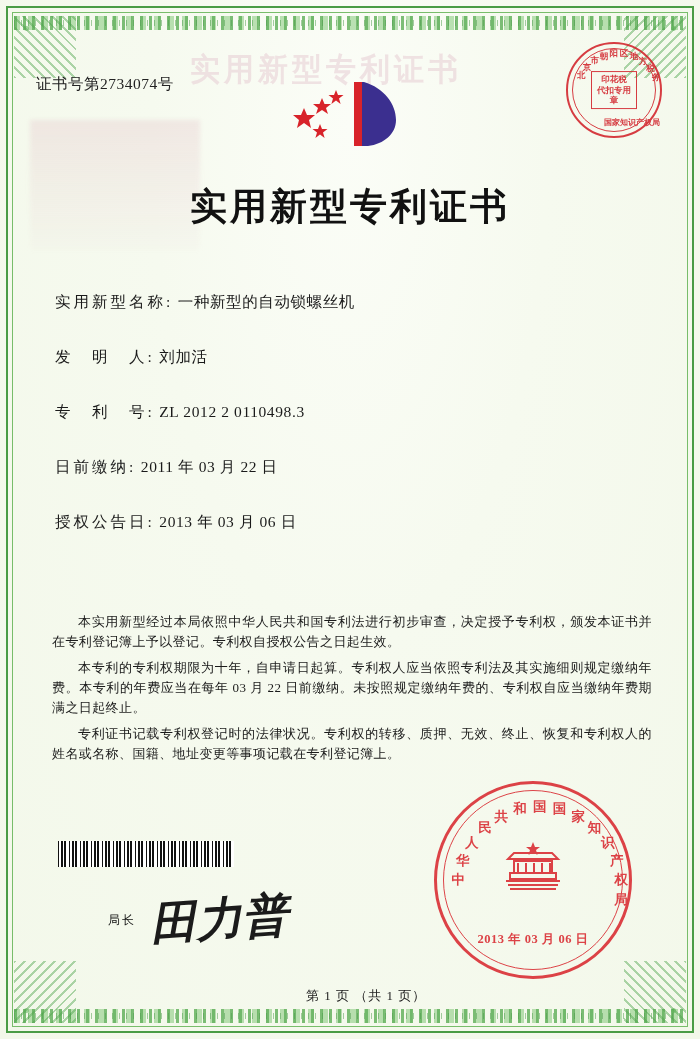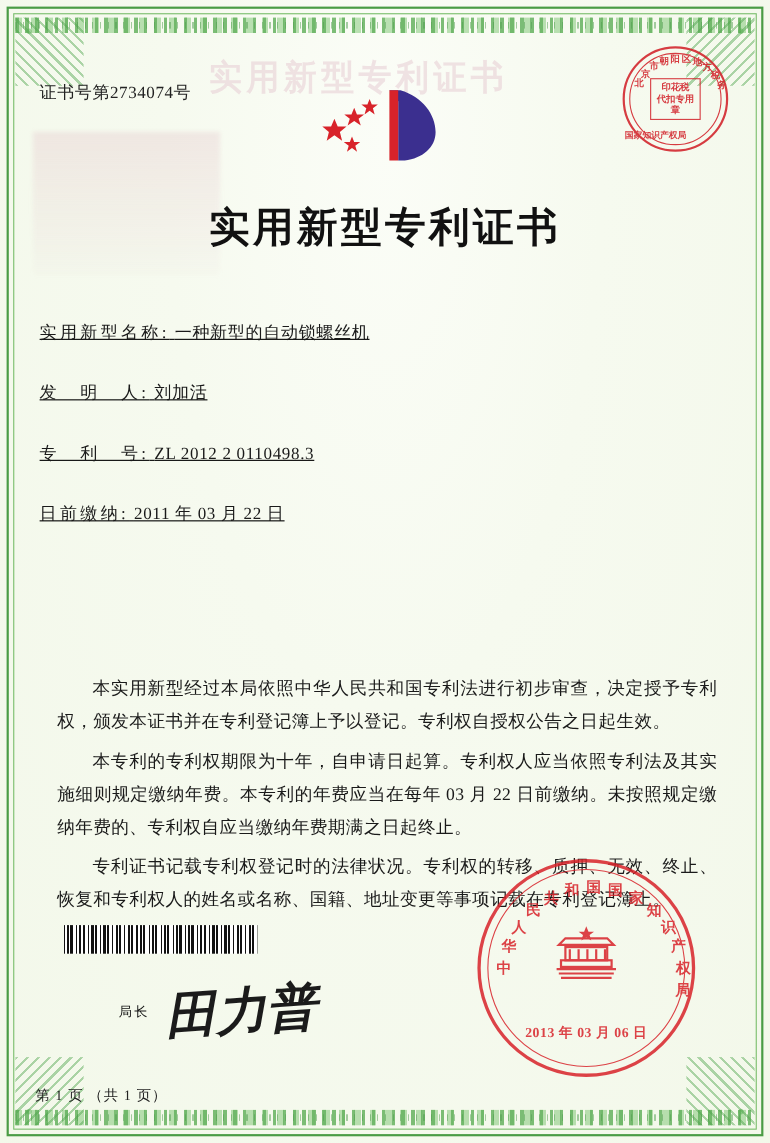--- a/index.html
+++ b/index.html
@@ -105,41 +105,41 @@
     position:absolute;left:50%;top:50%;
     transform-origin:0 0;
     white-space:nowrap;font-weight:bold;
   }
   .stamp-tr .box{
     position:absolute;left:50%;top:50%;transform:translate(-50%,-50%);
     border:1px solid #d2222a;padding:2px 4px;
     font-size:8.5px;line-height:1.25;text-align:center;font-weight:bold;
   }
   .stamp-tr .bottomtext{
-    position:absolute;left:0;right:0;bottom:8px;text-align:left;
+    position:absolute;left:0;right:0;bottom:8px;text-align:right;
     font-size:8px;font-weight:bold;
   }
 
-  .fields{position:absolute;left:36px;top:292px;right:48px;text-decoration:underline;}
+  .fields{position:absolute;left:55px;top:292px;right:48px;}
   .field{
     font-size:15.5px;color:#1a1a1a;margin-bottom:34px;
     letter-spacing:.6px;position:relative;
   }
   .field .lbl{letter-spacing:3px;}
   .redact{
     display:inline-block;vertical-align:middle;
     height:19px;background:#efefef;border:0;
   }
   .r1{width:60px;margin-left:4px;}
   .r2{width:86px;margin-left:10px;}
   .r3{width:42px;margin-left:12px;}
 
   .body-text{
     position:absolute;left:52px;right:48px;top:612px;
-    font-size:16px;line-height:30px;color:#1a1a1a;
+    font-size:13px;line-height:20px;color:#1a1a1a;
     text-align:justify;letter-spacing:.4px;
   }
   .body-text p{margin:0 0 6px 0;text-indent:2em;}
 
   .barcode{
     position:absolute;left:58px;bottom:172px;
     width:176px;height:26px;
     background:repeating-linear-gradient(90deg,
       #111 0 1px, #fff 1px 3px, #111 3px 5px, #fff 5px 6px,
       #111 6px 8px, #fff 8px 11px);
@@ -170,21 +170,21 @@
   .seal .arc span{position:absolute;left:50%;top:50%;transform-origin:0 0;white-space:nowrap;}
   .seal .emblem{
     position:absolute;left:50%;top:44%;transform:translate(-50%,-50%);
     width:62px;height:58px;
   }
   .seal .date{
     position:absolute;left:0;right:0;bottom:28px;text-align:center;
     font-size:12.5px;font-weight:bold;letter-spacing:.5px;
   }
   .pagefoot{
-    position:absolute;left:0;right:0;bottom:34px;text-align:left;
+    position:absolute;left:0;right:0;bottom:34px;text-align:center;
     font-size:13px;color:#222;letter-spacing:1px;padding-left:32px;
   }
 </style>
 </head>
 <body>
 
 <div class="page">
 
   <div class="border-outer"></div>
   <div class="border-inner"></div>
@@ -245,20 +245,24 @@
       <span class="lbl">发　明　人:</span>
       <span>刘加活</span>
     </div>
     <div class="field">
       <span class="lbl">专　利　号:</span>
       <span>ZL 2012 2 0110498.3</span>
     </div>
     <div class="field">
       <span class="lbl">日前缴纳:</span>
       <span>2011 年 03 月 22 日</span>
+    </div>
+    <div class="field">
+      <span class="lbl">授权公告日:</span>
+      <span>2013 年 03 月 06 日</span>
     </div>
   </div>
 
   <div class="body-text">
     <p>本实用新型经过本局依照中华人民共和国专利法进行初步审查，决定授予专利权，颁发本证书并在专利登记簿上予以登记。专利权自授权公告之日起生效。</p>
     <p>本专利的专利权期限为十年，自申请日起算。专利权人应当依照专利法及其实施细则规定缴纳年费。本专利的年费应当在每年 03 月 22 日前缴纳。未按照规定缴纳年费的、专利权自应当缴纳年费期满之日起终止。</p>
     <p>专利证书记载专利权登记时的法律状况。专利权的转移、质押、无效、终止、恢复和专利权人的姓名或名称、国籍、地址变更等事项记载在专利登记簿上。</p>
   </div>
 
   <div class="barcode"></div>

